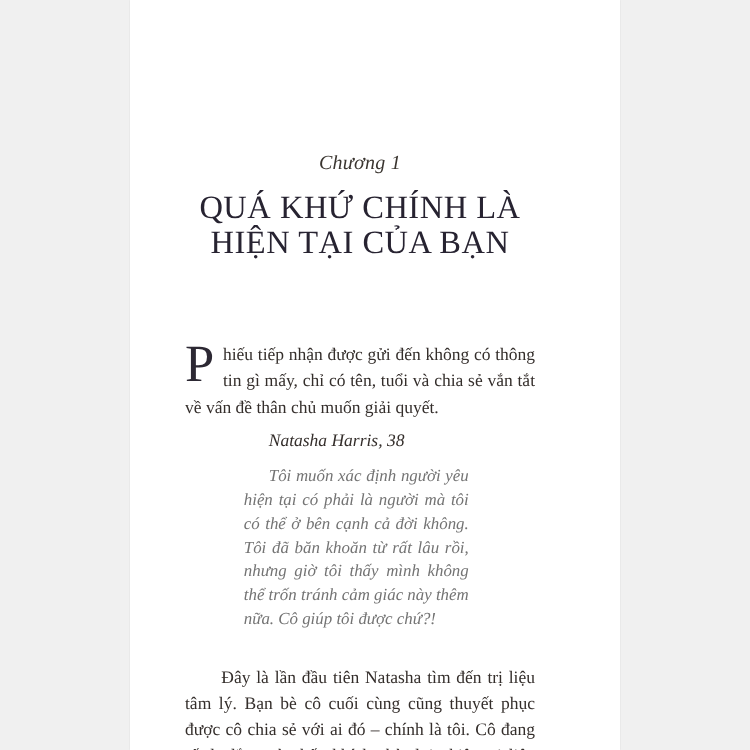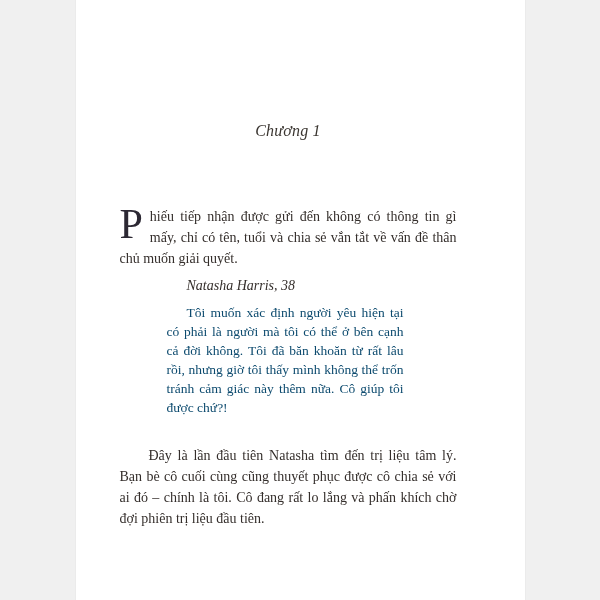--- a/index.html
+++ b/index.html
@@ -7,21 +7,21 @@
     width: 600px; height: 600px;
     font-family: "Liberation Serif", "DejaVu Serif", serif;
   }
   body {
     background: #f0f0f0;
     display: flex;
     justify-content: center;
     overflow: hidden;
   }
   .book-page {
-    width: 449px;
+    width: 392px;
     height: 600px;
     background: #ffffff;
     box-shadow: 0 0 1px rgba(0,0,0,0.12);
     padding: 0 68px 0 44px;
     color: #342e2b;
   }
   .chapter-label {
     margin-top: 122px;
     text-align: center;
     font-style: italic;
@@ -55,42 +55,47 @@
     margin-top: 9px;
     margin-left: 67px;
     font-style: italic;
     font-size: 14px;
     color: #342e2b;
   }
   .quote {
     margin-top: 9px;
     margin-left: 47px;
     margin-right: 53px;
+    font-style: italic;
     font-size: 13.5px;
     line-height: 19px;
     text-align: justify;
     text-indent: 20px;
-    color: #0c4a6e;
+    color: #737373;
   }
   .closing {
     margin-top: 28px;
     font-size: 14px;
     line-height: 21px;
     text-align: justify;
     text-indent: 29px;
     color: #342e2b;
   }
 </style>
 </head>
 <body>
 
 <div class="book-page">
 
   <div class="chapter-label">Chương 1</div>
 
+  <div class="chapter-title">
+    <div>QUÁ KHỨ CHÍNH LÀ</div>
+    <div>HIỆN TẠI CỦA BẠN</div>
+  </div>
 
   <p class="intro">
     <span class="dropcap">P</span><span>hiếu tiếp nhận được gửi đến không có thông tin gì mấy, chỉ có tên, tuổi và chia sẻ vắn tắt về vấn đề thân chủ muốn giải quyết.</span>
   </p>
 
   <div class="attribution">Natasha Harris, 38</div>
 
   <p class="quote">Tôi muốn xác định người yêu hiện tại có phải là người mà tôi có thể ở bên cạnh cả đời không. Tôi đã băn khoăn từ rất lâu rồi, nhưng giờ tôi thấy mình không thể trốn tránh cảm giác này thêm nữa. Cô giúp tôi được chứ?!</p>
 
   <p class="closing">Đây là lần đầu tiên Natasha tìm đến trị liệu tâm lý. Bạn bè cô cuối cùng cũng thuyết phục được cô chia sẻ với ai đó – chính là tôi. Cô đang rất lo lắng và phấn khích chờ đợi phiên trị liệu đầu tiên.</p>

